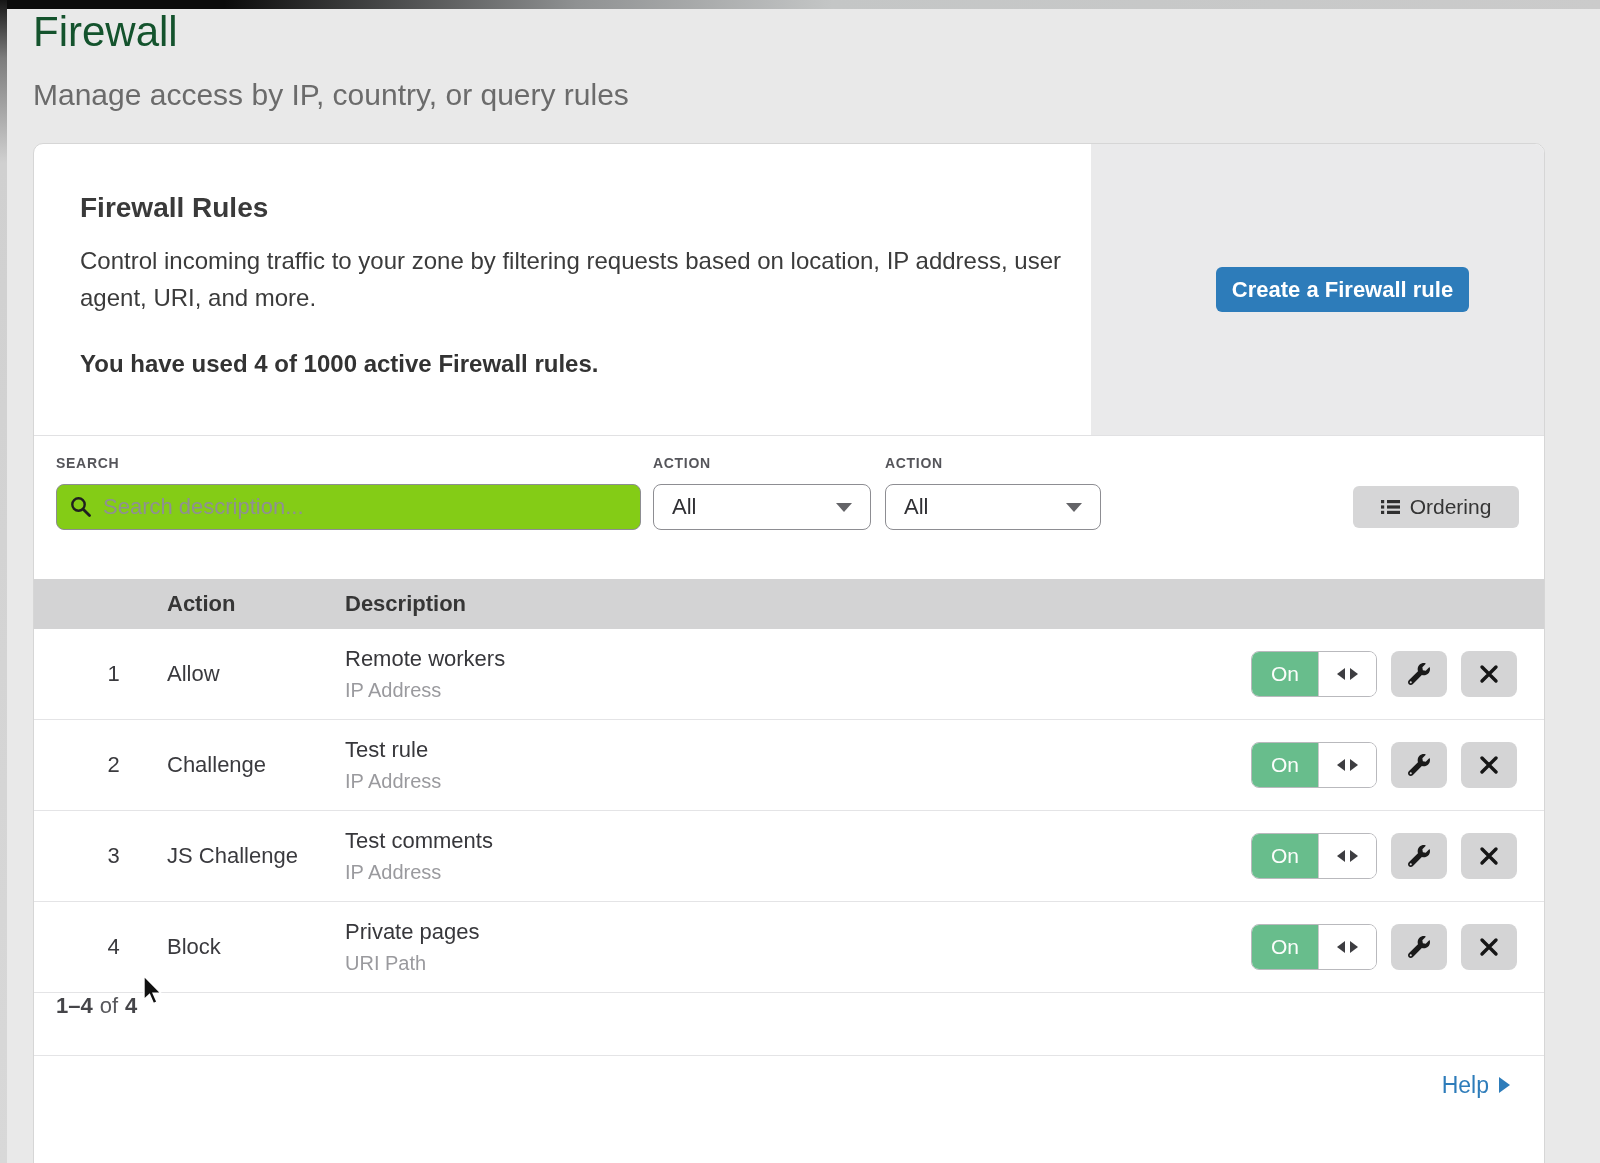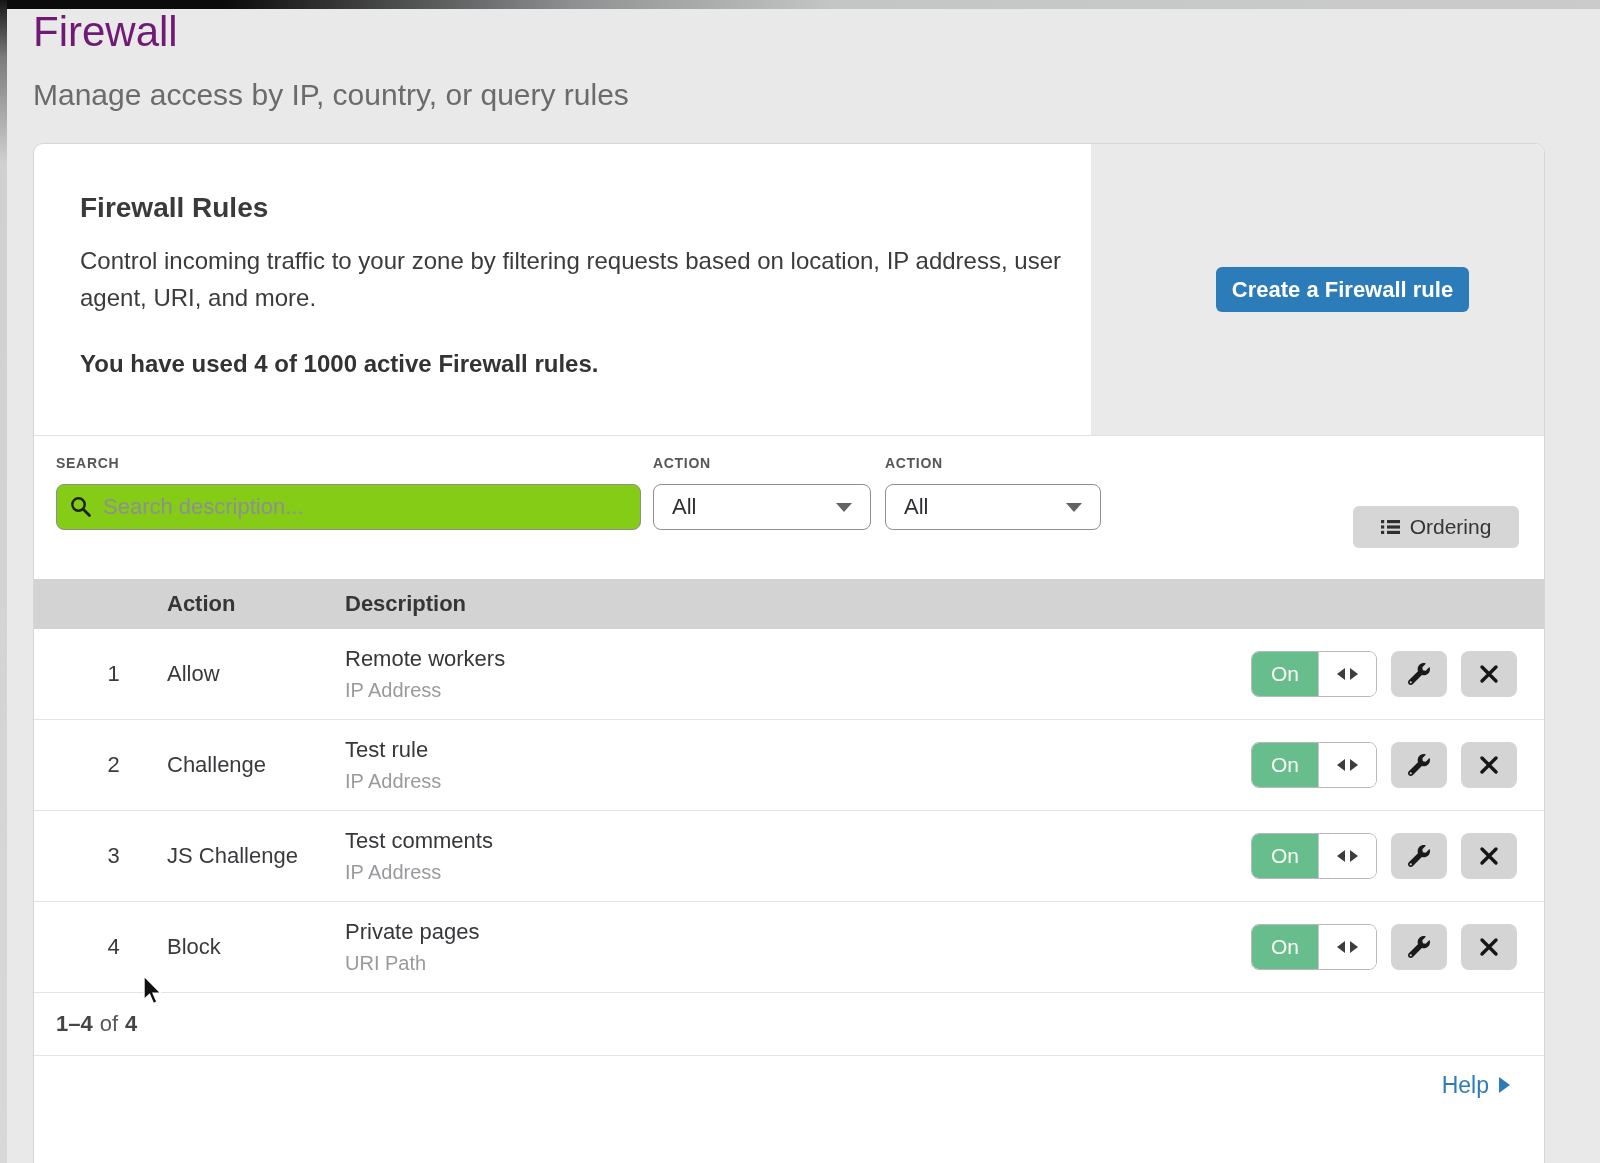--- a/index.html
+++ b/index.html
@@ -5,21 +5,21 @@
   * { margin:0; padding:0; box-sizing:border-box; }
   html,body { width:1600px; height:1163px; }
   body { font-family:"Liberation Sans", sans-serif; background:#e9e9e9; position:relative; overflow:hidden; }
 
   
   .top-strip { position:absolute; top:0; left:0; width:1600px; height:9px;
     background:linear-gradient(90deg,#0b0b0b 0%,#0b0b0b 14%,#8f9192 36%,#c4c6c6 52%,#cbcbcb 100%); }
   .left-strip { position:absolute; top:0; left:0; width:7px; height:1163px;
     background:linear-gradient(180deg,#161616 0%,#7c7c7c 5%,#d0d0d0 14%,#d8d8d8 100%); }
 
-  .page-title { position:absolute; left:33px; top:8px; font-size:42px; font-weight:500; color:#701a75; }
+  .page-title { position:absolute; left:33px; top:8px; font-size:42px; font-weight:500; color:#14532d; }
   .page-subtitle { position:absolute; left:33px; top:78px; font-size:30px; font-weight:400; color:#6b6b6b; }
 
   .card { position:absolute; left:33px; top:143px; width:1512px; height:1101px; background:#ffffff;
     border:1px solid #d6d6d6; border-radius:10px; overflow:hidden; }
 
   
   .card-header { position:relative; height:292px; border-bottom:1px solid #e1e1e3; }
   .header-right-panel { position:absolute; left:1057px; top:0; right:0; bottom:0; background:#eaeaeb; }
   .rules-heading { position:absolute; left:46px; top:48px; font-size:28px; font-weight:700; color:#3a3a3a; }
   .rules-desc { position:absolute; left:46px; top:98px; width:1000px; font-size:24px; line-height:37px; color:#3b3b3b; }
@@ -36,21 +36,21 @@
     font-size:22px; font-family:inherit; color:#36363a; background:#84cc16; outline:none; }
   .search-input::placeholder { color:#8f8f94; }
   .search-icon { position:absolute; left:14px; top:12px; width:22px; height:22px; pointer-events:none; }
   .select-box { position:absolute; top:48px; height:46px; background:#fff; border:1.5px solid #8d8d92; border-radius:8px;
     display:flex; align-items:center; padding:3px 18px; font-size:22px; color:#2f2f33; cursor:pointer; }
   .sel-status { left:619px; width:218px; } .sel-action { left:851px; width:216px; }
   .caret { margin-left:auto; width:0; height:0; border-left:8px solid transparent; border-right:8px solid transparent;
     border-top:9px solid #636367; }
   .ordering-btn { position:absolute; left:1319px; top:50px; width:166px; height:42px; background:#d6d6d7; border:none;
     border-radius:6px; font-family:inherit; font-size:21px; color:#353535; display:flex; align-items:center;
-    justify-content:center; gap:10px; cursor:pointer;margin-top:20px; }
+    justify-content:center; gap:10px; cursor:pointer; }
 
   
   .thead { height:50px; background:#d3d3d4; display:flex; align-items:center; }
   .col-action-h { margin-left:133px; width:178px; font-size:22px; font-weight:700; color:#363636; }
   .col-desc-h { font-size:22px; font-weight:700; color:#363636; }
   .row { height:91px; display:flex; align-items:center; border-bottom:1px solid #e4e4e6; background:#fff; }
   .cell-num { width:133px; padding-left:26px; text-align:center; font-size:22px; color:#3a3a3e; }
   .cell-action { width:178px; font-size:22px; color:#3a3a3e; }
   .cell-desc { flex:1; }
   .desc-title { font-size:22px; color:#37373b; }
@@ -61,21 +61,21 @@
     align-items:center; justify-content:center; }
   .toggle-handle { flex:1; height:100%; background:#ffffff; border-left:1px solid #c9c9cc; display:flex;
     align-items:center; justify-content:center; gap:5px; }
   .tri { width:0; height:0; display:inline-block; }
   .tri-left { border-top:6px solid transparent; border-bottom:6px solid transparent; border-right:8px solid #3d3d41; }
   .tri-right { border-top:6px solid transparent; border-bottom:6px solid transparent; border-left:8px solid #3d3d41; }
   .icon-btn { width:56px; height:46px; background:#d4d4d5; border:none; border-radius:8px; display:flex;
     align-items:center; justify-content:center; cursor:pointer; }
 
   
-  .pagination { height:63px; display:flex; align-items:center; padding-left:22px; font-size:22px; color:#58585c;
+  .pagination { height:63px; display:flex; align-items:flex-start; padding-left:22px; font-size:22px; color:#58585c;
     border-bottom:1px solid #e4e4e6; background:#fff; }
   .pagination b { color:#454549; font-weight:700; }
   .pagination .sep { margin:0 7px; }
   .help-row { height:58px; display:flex; align-items:center; justify-content:flex-end; padding-right:34px; background:#fff; }
   .help-link { display:flex; align-items:center; gap:10px; color:#2d7cba; font-size:23px; cursor:pointer; text-decoration:none; }
   .help-arrow { width:0; height:0; border-top:8px solid transparent; border-bottom:8px solid transparent;
     border-left:11px solid #2d7cba; }
 
   .cursor { position:absolute; left:143px; top:976px; pointer-events:none; }
 </style>

